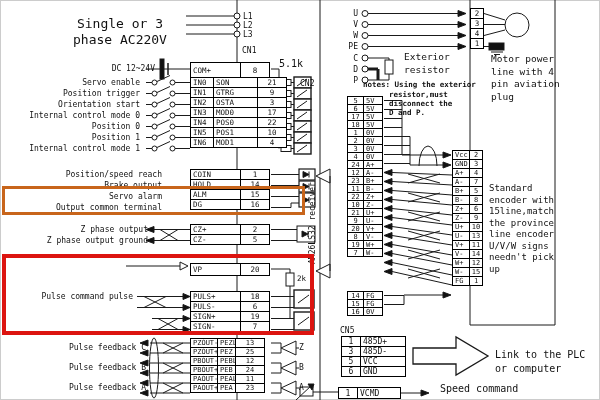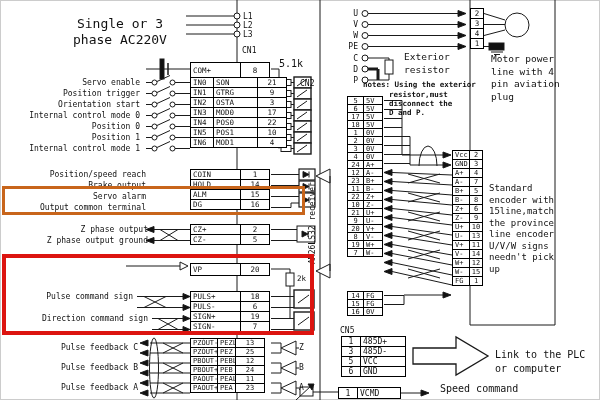--- a/index.html
+++ b/index.html
@@ -14,25 +14,25 @@
   .tbl{position:absolute;z-index:3;background:#fff;font-size:7.5px;}
   .tbl .row{display:flex;}
   .tbl .row + .row{margin-top:-1px;}
   .tbl .c{box-sizing:border-box;border:1px solid #000;display:flex;align-items:center;
           padding-left:2px;background:#fff;overflow:hidden;}
   .tbl .c + .c{margin-left:-1px;}
   .tbl .pin{justify-content:center;padding-left:0;}
   
   .in-labels{left:0;top:77px;width:140px;text-align:right;font-size:8px;}
   .in-labels .lrow{height:11px;line-height:11px;}
-  .out-labels{left:0;top:169px;width:146px;text-align:right;font-size:8px;}
+  .out-labels{left:16px;top:169px;width:146px;text-align:right;font-size:8px;}
   .out-labels .lrow{height:11px;line-height:11px;}
   .cz-labels{left:0;top:224px;width:148px;text-align:right;font-size:8px;}
   .cz-labels .lrow{height:11px;line-height:11px;}
-  .fb-labels{left:0;top:338px;width:138px;text-align:right;font-size:8px;}
+  .fb-labels{left:0;top:338px;width:138px;text-align:right;font-size:8px;padding-left:8px;}
   .fb-labels .lrow{height:20px;line-height:20px;}
   .buf-labels{left:299px;top:338px;width:20px;font-size:8px;}
   .buf-labels .lrow{height:20px;line-height:20px;}
   .uvw-labels{left:330px;top:8px;width:28px;text-align:right;font-size:8px;}
   .uvw-labels .lrow{height:11px;line-height:11px;}
   .cdp-labels{left:330px;top:52.5px;width:28px;text-align:right;font-size:8px;}
   .cdp-labels .lrow{height:11px;line-height:11px;}
   .lll-labels{left:243px;top:11.5px;width:24px;font-size:8px;}
   .lll-labels .lrow{height:9px;line-height:9px;}
   
@@ -326,29 +326,29 @@
     <path d="M313,392 H338"></path>
     <path d="M400,393 H421"></path>
         <polygon points="421,390 421,396 429,393" fill="#111"></polygon>
   </g>
 </svg>
 
 <div class="orange-box"></div>
 <div class="red-box"></div>
 
 <div class="lbl title"><span>Single or 3</span><br><span>phase AC220V</span></div>
+<div class="lbl" style="left:0;top:64px;width:155px;text-align:right;">DC 12~24V</div>
 <div class="lbl" style="left:242px;top:46px;">CN1</div>
 <div class="lbl" style="left:279px;top:59px;font-size:10px;">5.1k</div>
 <div class="lbl" style="left:297px;top:274px;font-size:7.5px;">2k</div>
 <div class="lbl" style="left:300px;top:79px;">CN2</div>
 <div class="lbl" style="left:340px;top:326px;">CN5</div>
 <div class="lbl rot" style="left:258px;top:218px;width:110px;text-align:center;">AM26LS32 receiver</div>
 
-<div class="lbl" style="left:0;top:292px;width:133px;text-align:right;">Pulse command sign</div>
-<div class="lbl" style="left:0;top:314px;width:148px;text-align:right;">Direction command sign</div>
+<div class="lbl" style="left:0;top:292px;width:133px;text-align:right;">Pulse command pulse</div>
 
 <div class="lbl" style="left:404px;top:50px;font-size:9.5px;line-height:13px;"><span style="display:block">Exterior</span><span style="display:block">resistor</span></div>
 <div class="lbl" style="left:363px;top:80px;font-size:7.5px;font-weight:bold;">notes: Using the exterior</div>
 <div class="lbl" style="left:389px;top:90px;font-size:7.5px;font-weight:bold;">resistor,must</div>
 <div class="lbl" style="left:389px;top:99px;font-size:7.5px;font-weight:bold;">disconnect the</div>
 <div class="lbl" style="left:389px;top:108px;font-size:7.5px;font-weight:bold;">D and P.</div>
 <div class="list" style="left:491px;top:53px;font-size:9.5px;line-height:12.5px;">
       <div class="lrow">Motor power</div>
       <div class="lrow">line with 4</div>
       <div class="lrow">pin aviation</div>

